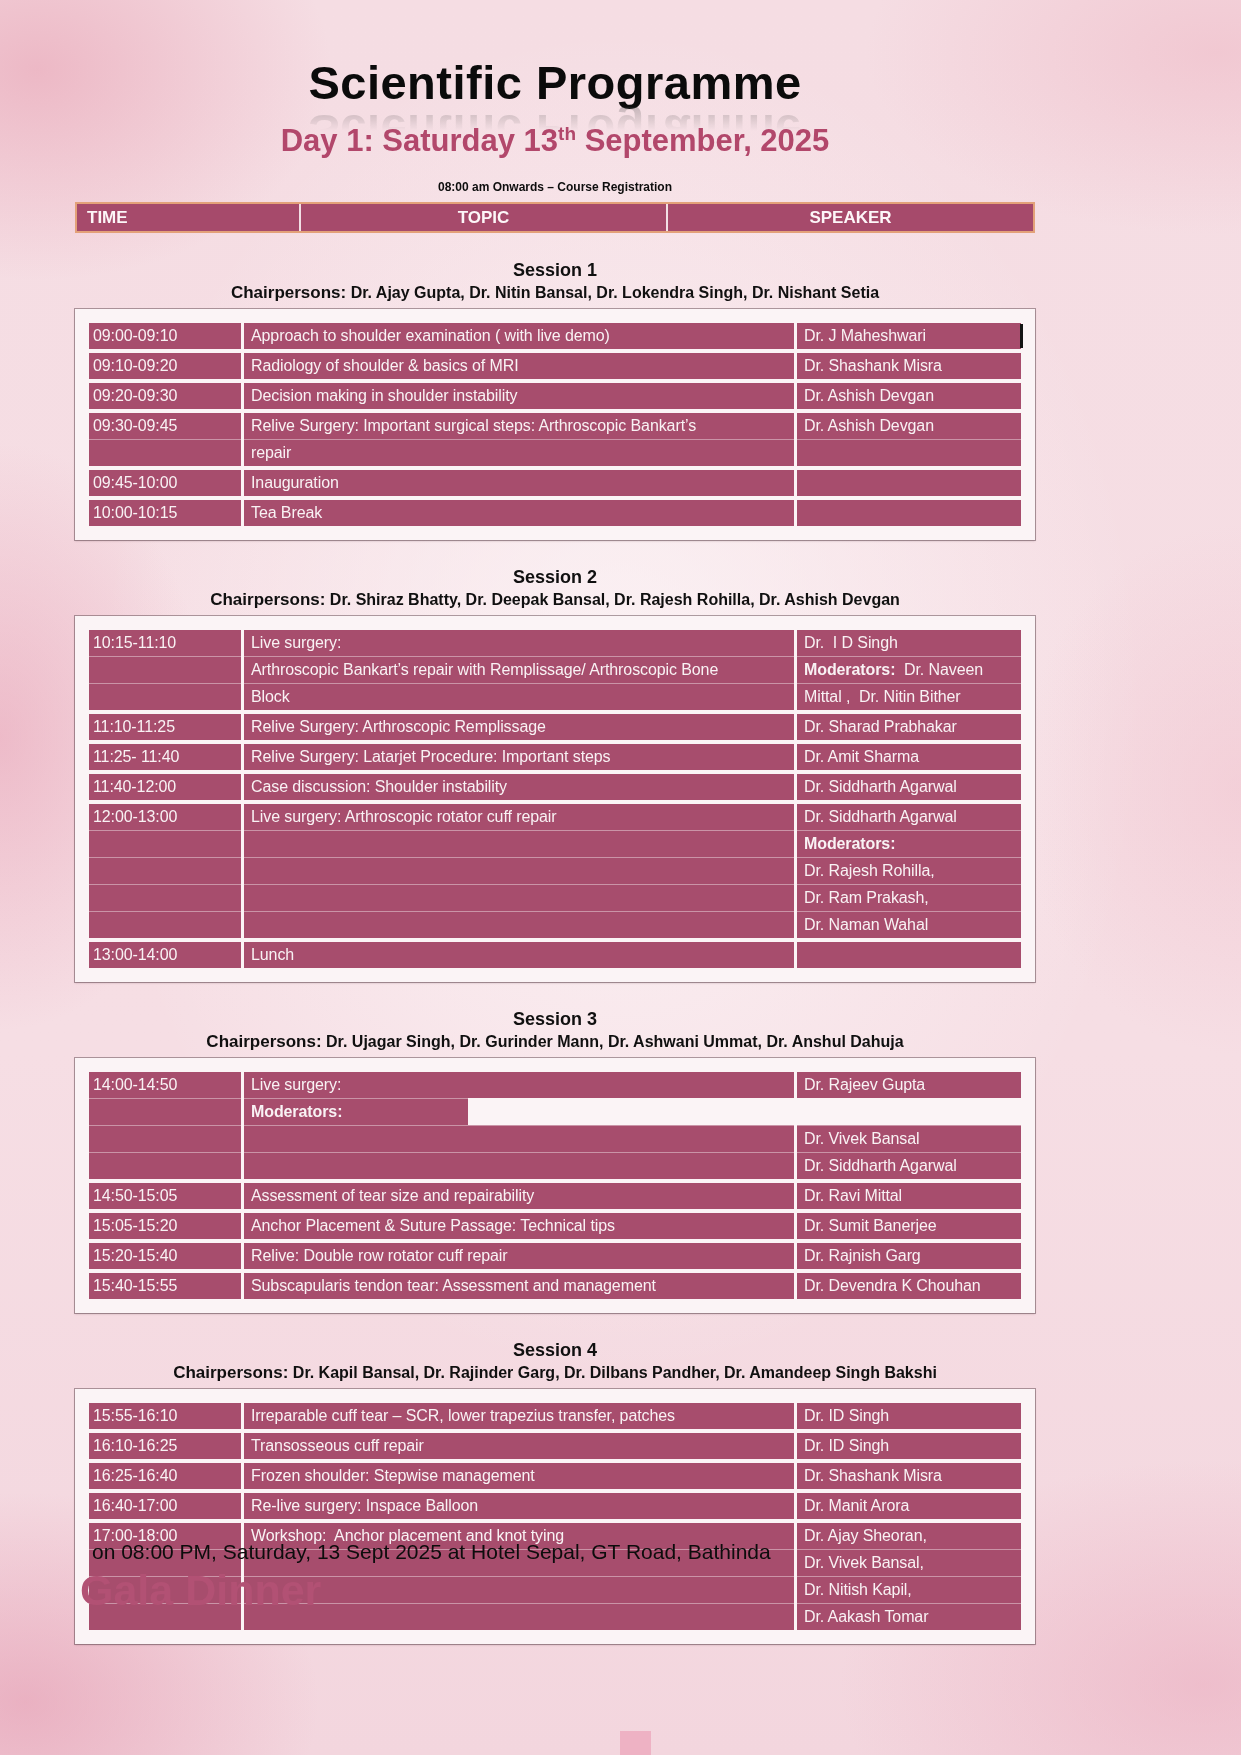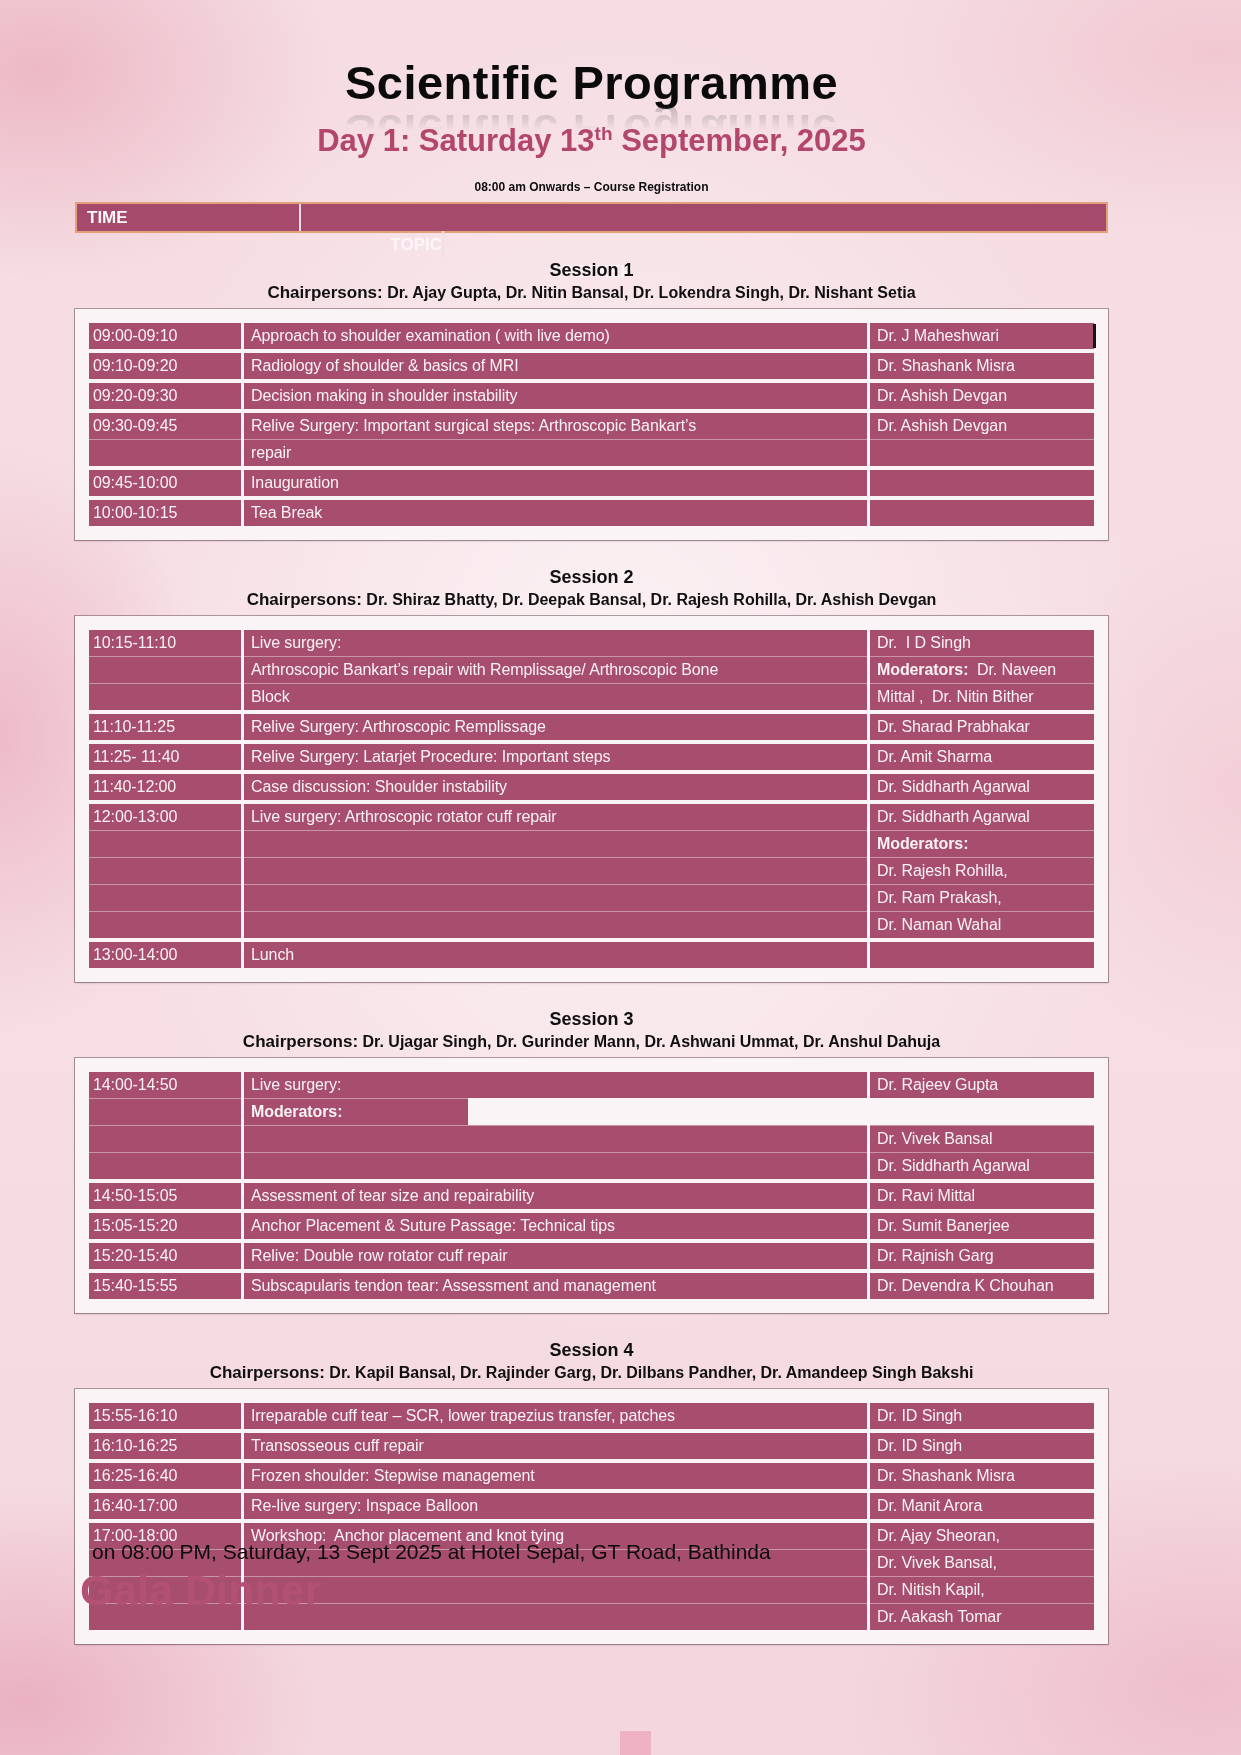--- a/index.html
+++ b/index.html
@@ -9,32 +9,32 @@
     background:
       radial-gradient(ellipse 420px 300px at 3% 4%, rgba(231,160,178,.60), transparent 70%),
       radial-gradient(ellipse 500px 260px at 98% 3%, rgba(238,183,196,.55), transparent 70%),
       radial-gradient(ellipse 300px 420px at 0% 42%, rgba(229,152,174,.50), transparent 70%),
       radial-gradient(ellipse 320px 380px at 100% 45%, rgba(240,190,202,.45), transparent 70%),
       radial-gradient(ellipse 420px 300px at 2% 97%, rgba(226,146,170,.55), transparent 70%),
       radial-gradient(ellipse 520px 320px at 97% 96%, rgba(233,165,185,.50), transparent 70%),
       radial-gradient(ellipse 700px 900px at 50% 40%, rgba(253,249,250,.75), transparent 75%),
       linear-gradient(180deg,#f5dde3 0%,#f6dee4 60%,#f3d6de 100%);
   }
-  .content{position:absolute;left:75px;top:0;width:1033px;}
+  .content{position:absolute;left:75px;top:0;width:960px;}
   .title{margin-top:58px;text-align:center;font-size:47px;font-weight:bold;color:#0b0b0b;line-height:1.05;letter-spacing:.5px;}
   .title-reflection{height:26px;overflow:hidden;text-align:center;opacity:.30;
     -webkit-mask-image:linear-gradient(to bottom,rgba(0,0,0,.85),transparent 92%);
     mask-image:linear-gradient(to bottom,rgba(0,0,0,.85),transparent 92%);}
   .title-reflection .refl-inner{display:block;transform:scaleY(-1);font-size:47px;font-weight:bold;color:#3c3c3c;line-height:1.05;letter-spacing:.5px;}
   .subtitle{margin-top:-10px;text-align:center;font-size:31px;font-weight:bold;color:#b2476b;position:relative;z-index:2;}
   .subtitle sup{font-size:19px;}
   .registration{margin-top:20px;text-align:center;font-size:12px;font-weight:bold;color:#0d0d0d;}
-  .col-header{margin-top:8px;display:flex;background:#a64a6b;border:2px solid #e3a179;box-sizing:border-box;height:31px;align-items:center;color:#fdf6f8;font-weight:bold;font-size:17px;flex-direction:column;}
+  .col-header{margin-top:8px;display:flex;background:#a64a6b;border:2px solid #e3a179;box-sizing:border-box;height:31px;align-items:center;color:#fdf6f8;font-weight:bold;font-size:17px;}
   .ch-time{width:224px;padding-left:10px;box-sizing:border-box;border-right:2px solid #f2dfe5;align-self:stretch;line-height:27px;}
-  .ch-topic{width:365px;text-align:right;border-right:2px solid #f2dfe5;align-self:stretch;line-height:27px;}
+  .ch-topic{width:365px;text-align:center;border-right:2px solid #f2dfe5;align-self:stretch;line-height:27px;}
   .ch-speaker{flex:1;text-align:center;align-self:stretch;line-height:27px;}
   .session-title{margin-top:26px;text-align:center;font-weight:bold;font-size:18px;color:#101010;height:23px;line-height:23px;}
   .session-chairs{text-align:center;font-weight:bold;font-size:16px;color:#101010;height:22px;line-height:22px;margin-bottom:5px;white-space:nowrap;}
   .chairs-label{font-size:17px;}
   .session-table{background:#fbf4f6;padding:14px;outline:1px solid rgba(98,74,82,.5);box-shadow:0 1px 2px rgba(120,80,95,.35);}
   .t-row{margin-bottom:4px;position:relative;}
   .t-row:last-child{margin-bottom:0;}
   .t-line{display:flex;column-gap:3px;}
   .cell{background:#a74d6d;color:#f9f2f4;min-height:26px;line-height:26px;font-size:16px;letter-spacing:-0.1px;white-space:pre-wrap;box-sizing:border-box;}
   .time-cell{width:152px;padding:0 4px;}

